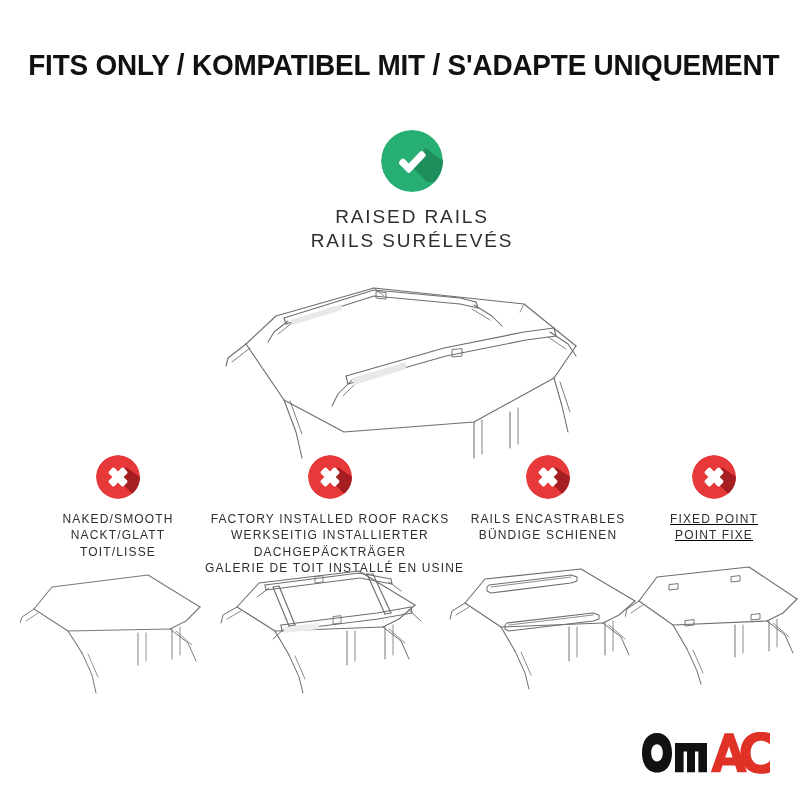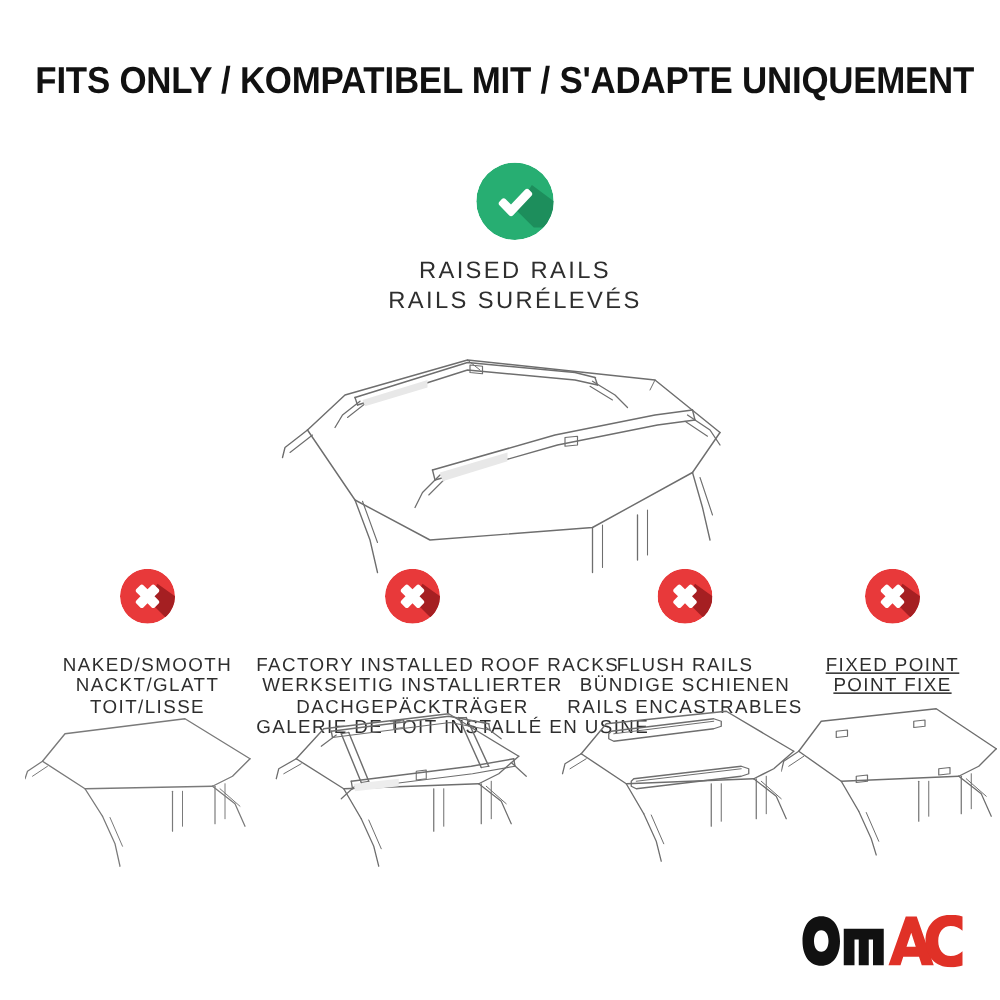--- a/index.html
+++ b/index.html
@@ -73,22 +73,22 @@
     position: absolute;
     left: 212px;
     top: 152px;
     width: 380px;
     height: 180px;
   }
 
   
   .cell .badge { width: 44px; height: 44px; }
   .cell .labels {
-    margin-top: 26px;
-    font-size: 15px;
+    margin-top: 12px;
+    font-size: 12px;
     line-height: 16.3px;
     letter-spacing: 1.15px;
   }
   .cell-art {
     position: absolute;
     left: 50%;
     transform: translateX(-50%);
   }
 
   #cell-naked   { left: 18px;  top: 455px; width: 200px; }
@@ -297,23 +297,22 @@
 
   <div class="badge">
     <svg viewBox="0 0 44 44" width="44" height="44" aria-hidden="true">
       <circle cx="22" cy="22" r="22" fill="#e8393a"></circle>
       <path d="M22.4 25 L41 43.6 L44 43.6 L44 22 L30 12 Z" fill="#a51f22"></path>
       <path d="M13.1 16.2 L16.2 13.1 C16.9 12.4 18 12.4 18.7 13.1 L22 16.4 L25.3 13.1 C26 12.4 27.1 12.4 27.8 13.1 L30.9 16.2 C31.6 16.9 31.6 18 30.9 18.7 L27.6 22 L30.9 25.3 C31.6 26 31.6 27.1 30.9 27.8 L27.8 30.9 C27.1 31.6 26 31.6 25.3 30.9 L22 27.6 L18.7 30.9 C18 31.6 16.9 31.6 16.2 30.9 L13.1 27.8 C12.4 27.1 12.4 26 13.1 25.3 L16.4 22 L13.1 18.7 C12.4 18 12.4 16.9 13.1 16.2 Z" fill="#ffffff"></path>
     </svg>
   </div>
 
   <div class="labels">
-    <span class="line">FLUSH RAILS</span>
+    <span class="line">RAILS ENCASTRABLES</span>
     <span class="line">BÜNDIGE SCHIENEN</span>
-    <span class="line">RAILS ENCASTRABLES</span>
   </div>
 
   <div class="cell-art">
     <svg viewBox="0 0 198 135" width="198" height="135" aria-hidden="true" fill="none" stroke="#6e6e6e" stroke-width="1.1" stroke-linecap="round" stroke-linejoin="round">
 
       <path d="M16 48 L36 24 L132 14 L186 46"></path>
       <path d="M16 48 L52 72 L66 96"></path>
       <path d="M186 46 L170 60 L154 68"></path>
       <path d="M52 72 L154 68"></path>
 

